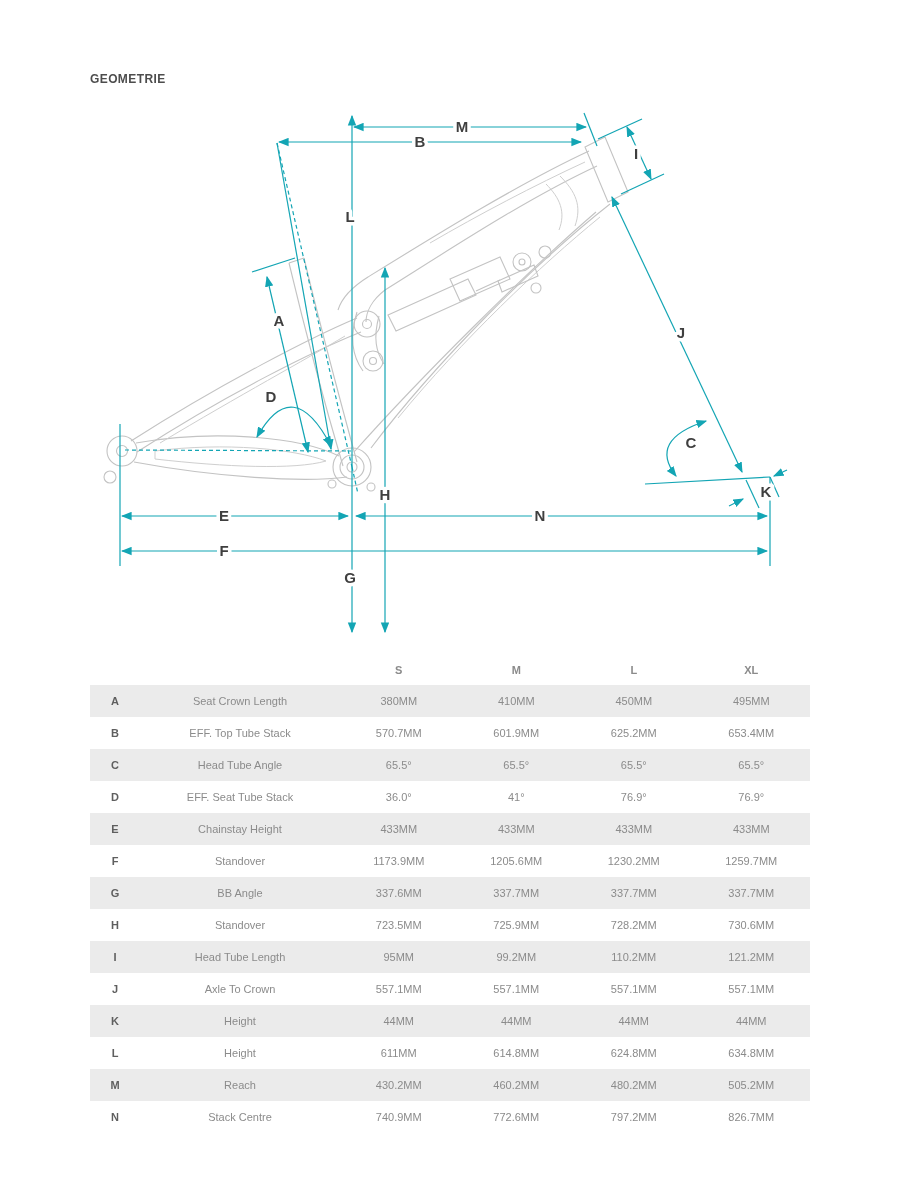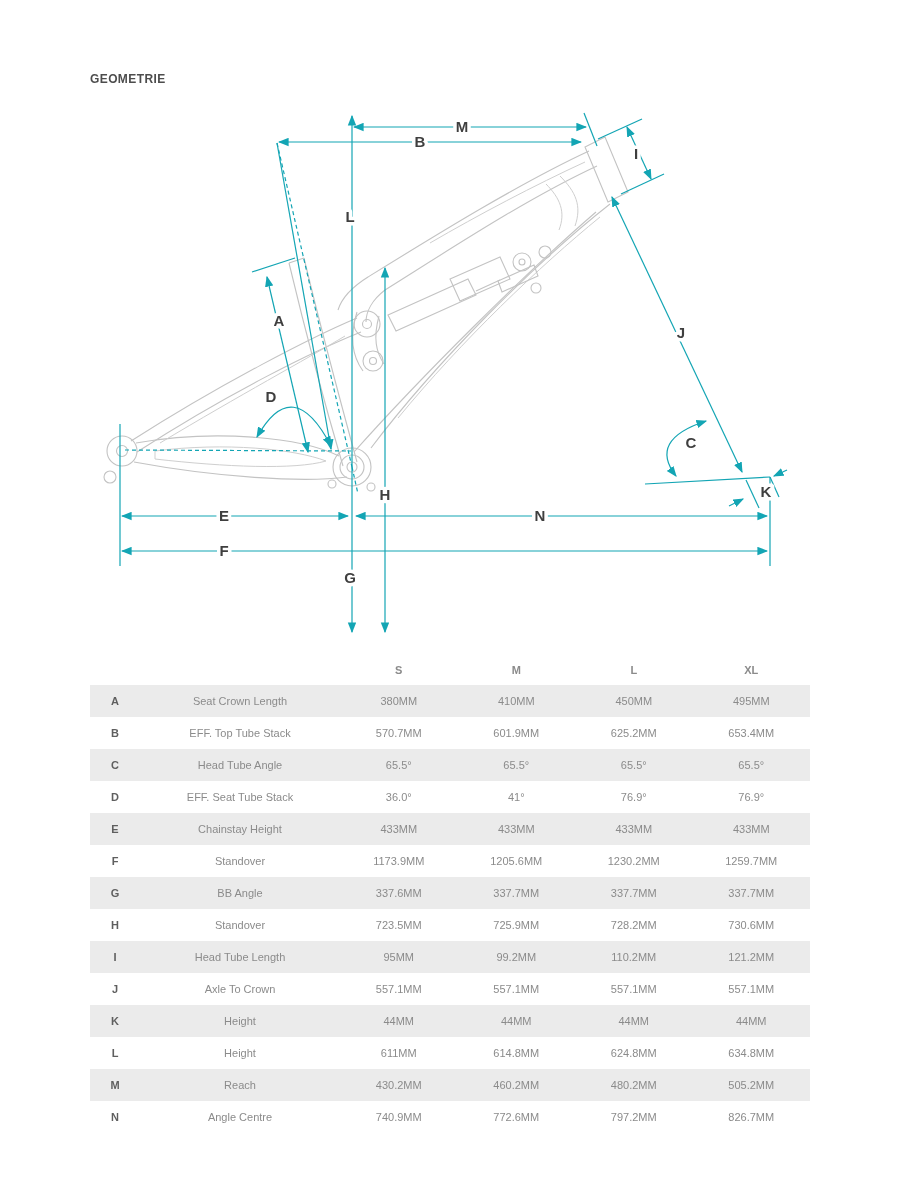--- a/index.html
+++ b/index.html
@@ -271,20 +271,20 @@
       <div class="grid-row body-row">
         <div class="cell key">M</div>
         <div class="cell label">Reach</div>
         <div class="cell val">430.2MM</div>
         <div class="cell val">460.2MM</div>
         <div class="cell val">480.2MM</div>
         <div class="cell val">505.2MM</div>
       </div>
       <div class="grid-row body-row">
         <div class="cell key">N</div>
-        <div class="cell label">Angle Centre</div>
+        <div class="cell label">Stack Centre</div>
         <div class="cell val">740.9MM</div>
         <div class="cell val">772.6MM</div>
         <div class="cell val">797.2MM</div>
         <div class="cell val">826.7MM</div>
       </div>
     </div>
 </div>
 
 </body></html>

